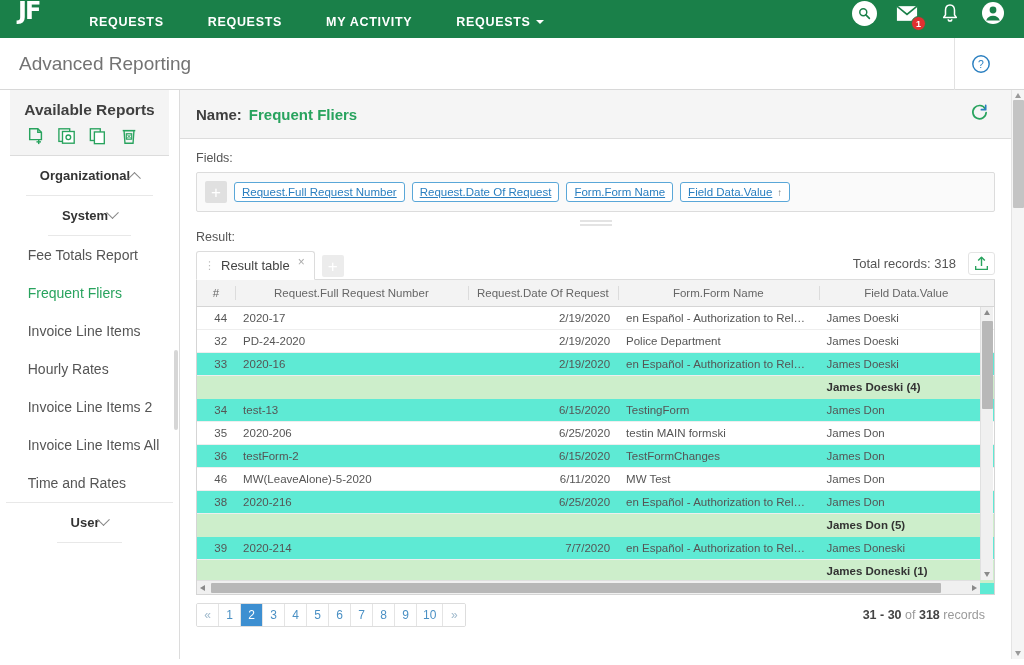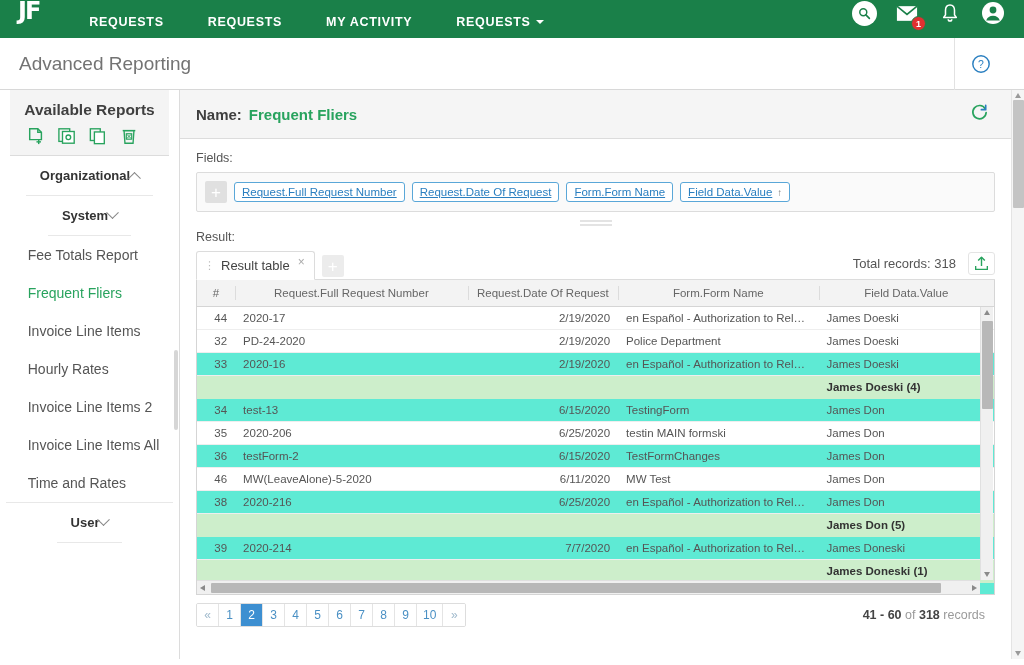--- a/index.html
+++ b/index.html
@@ -759,21 +759,21 @@
               <div class="pg">4</div>
               <div class="pg">5</div>
               <div class="pg">6</div>
               <div class="pg">7</div>
               <div class="pg">8</div>
               <div class="pg">9</div>
               <div class="pg">10</div>
               <div class="pg nav">»</div>
             </div>
           <div class="record-range">
-            <b>41 - 60</b>
+            <b>31 - 30</b>
             <span>of</span>
             <b>318</b>
             <span>records</span>
           </div>
         </div>
 
       </div>
     </div>
 
     <div class="outer-vscroll">

